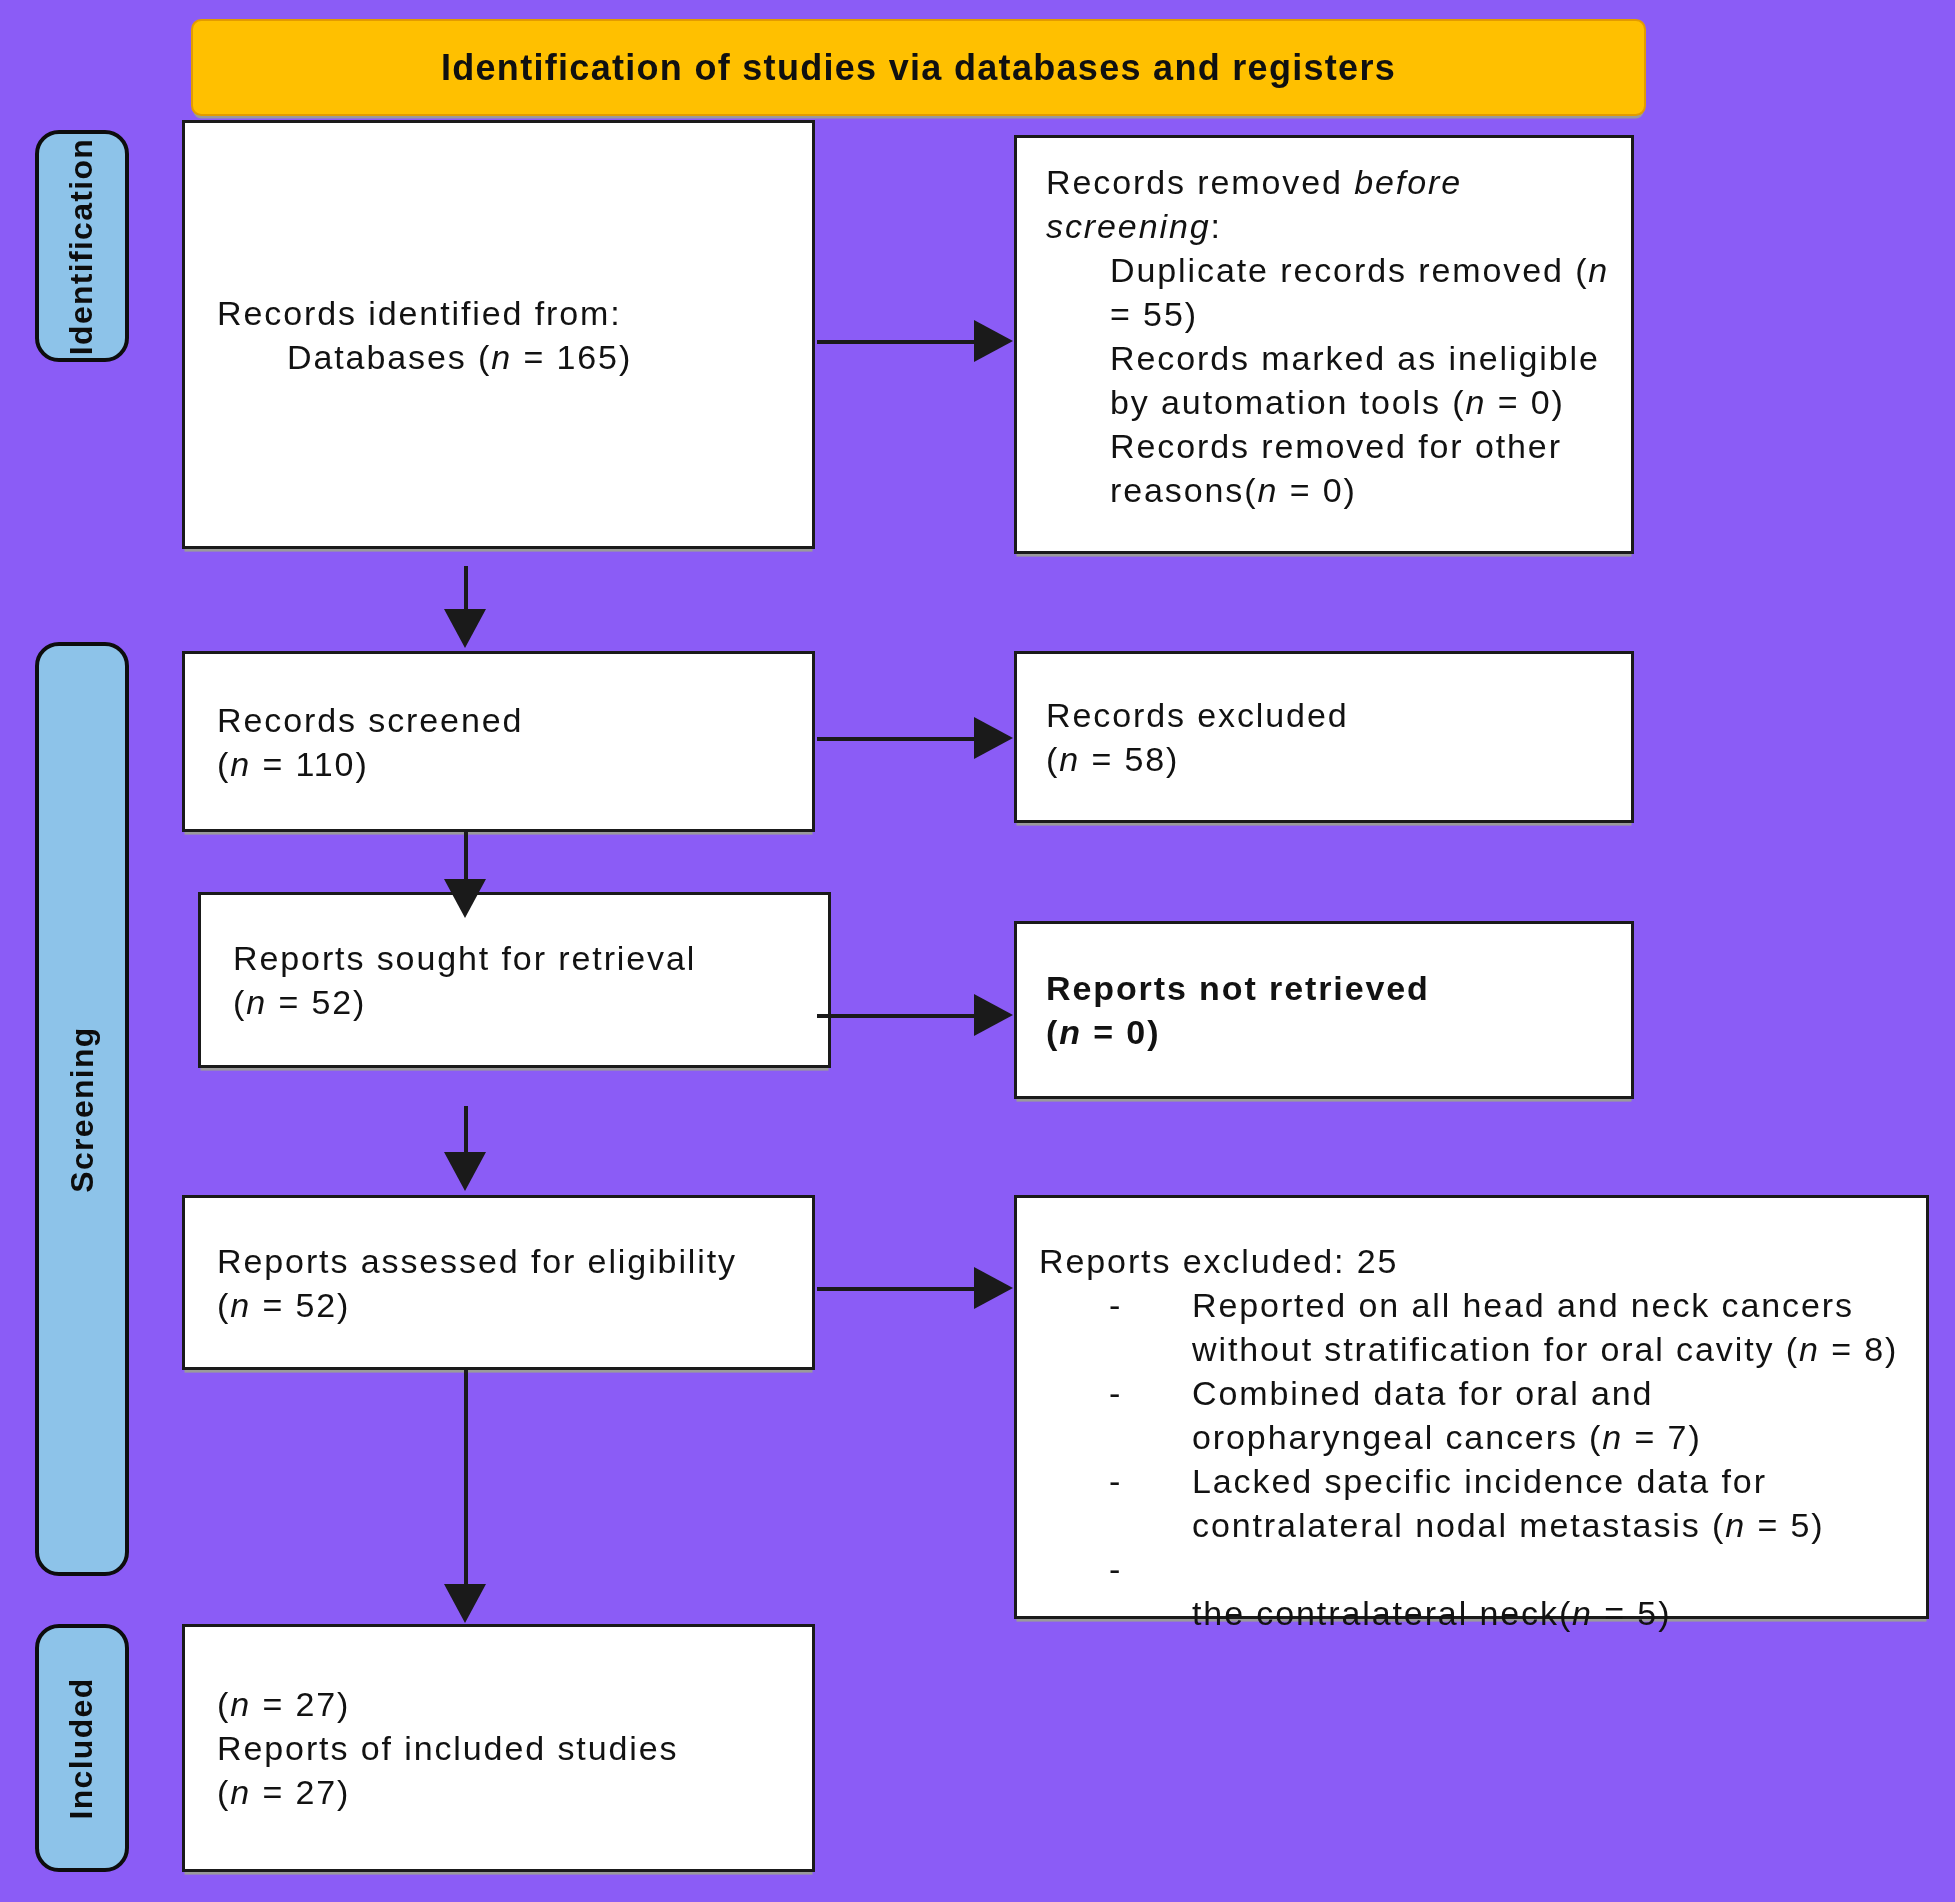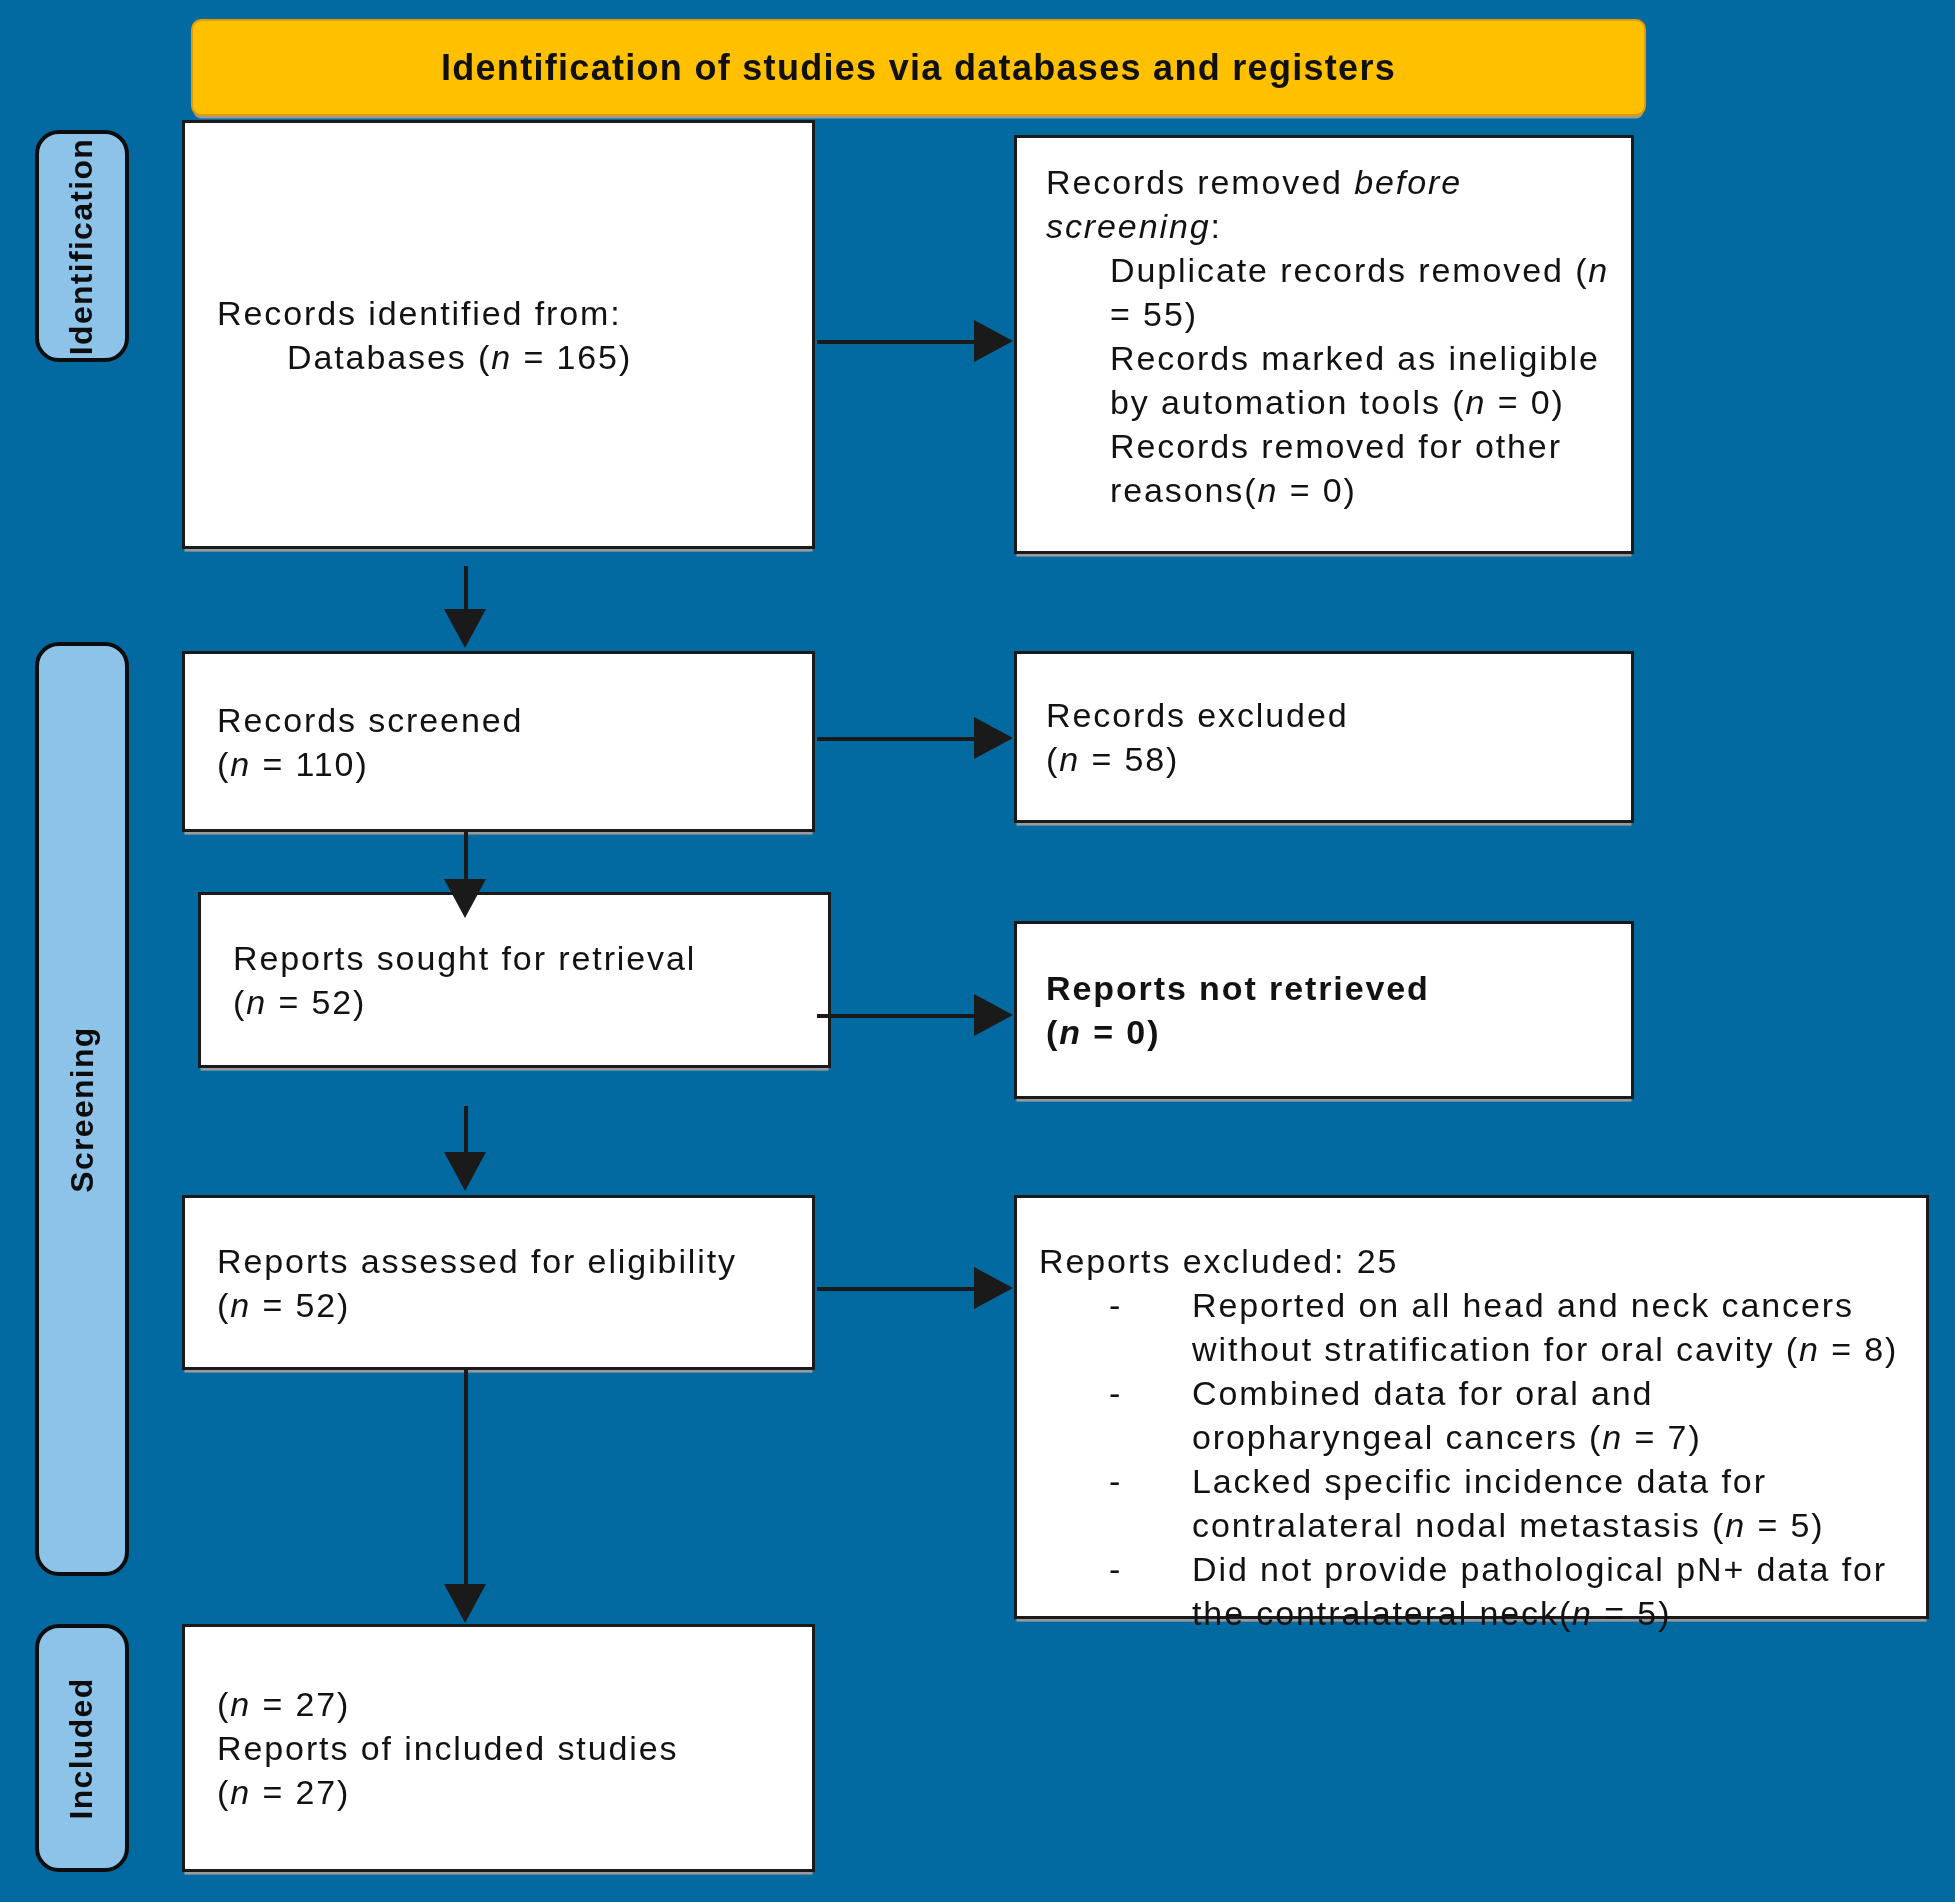--- a/index.html
+++ b/index.html
@@ -1,19 +1,19 @@
 <!DOCTYPE html>
 <html style="font-size:10.2px"><head>
 <meta charset="utf-8">
 <style>
   html,body{margin:0;padding:0;background:#ffffff;}
   #figure{
     position:relative;
     width:1955px;height:1903px;
-    background:#0369a1;
+    background:#8b5cf6;
     font-family:"Liberation Sans","DejaVu Sans",sans-serif;
     color:#111111;
   }
   
   #header{
     position:absolute;left:191px;top:19px;width:1455px;height:97px;
     background:#FFC000;border:2.5px solid #E39B00;border-radius:10.2px;
     box-sizing:border-box;
     display:flex;align-items:center;justify-content:center;
     box-shadow:0 5.1px 0 -2.5px #9a9a9a;
@@ -144,21 +144,21 @@
   </div>
   <div class="wbox" id="r4">
     <div class="content top">
         <div class="line indent-0"><span>Reports excluded: 25</span></div>
         <div class="line indent-1"><span class="dash">-</span><span><span>Reported on all head and neck cancers</span></span></div>
         <div class="line indent-2"><span>without stratification for oral cavity (</span><span class="it">n</span><span> = 8)</span></div>
         <div class="line indent-1"><span class="dash">-</span><span><span>Combined data for oral and</span></span></div>
         <div class="line indent-2"><span>oropharyngeal cancers (</span><span class="it">n</span><span> = 7)</span></div>
         <div class="line indent-1"><span class="dash">-</span><span><span>Lacked specific incidence data for</span></span></div>
         <div class="line indent-2"><span>contralateral nodal metastasis (</span><span class="it">n</span><span> = 5)</span></div>
-        <div class="line indent-1"><span class="dash">-</span><span><span>Did not provide pathological pN+ data for</span></span></div>
+        <div class="line indent-1"><span class="dash">-</span></div>
         <div class="line indent-2"><span>the contralateral neck(</span><span class="it">n</span><span> = 5)</span></div>
       </div>
   </div>
   <div class="wbox" id="b5">
     <div class="content center">
         <div class="line indent-0"><span>(</span><span class="it">n</span><span> = 27)</span></div>
         <div class="line indent-0"><span>Reports of included studies</span></div>
         <div class="line indent-0"><span>(</span><span class="it">n</span><span> = 27)</span></div>
       </div>
   </div>

